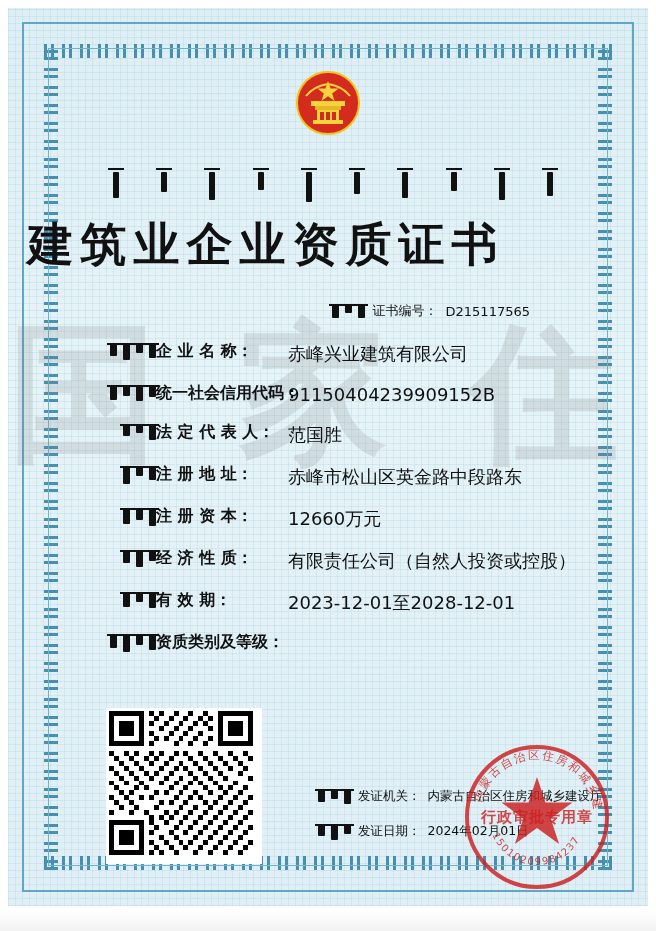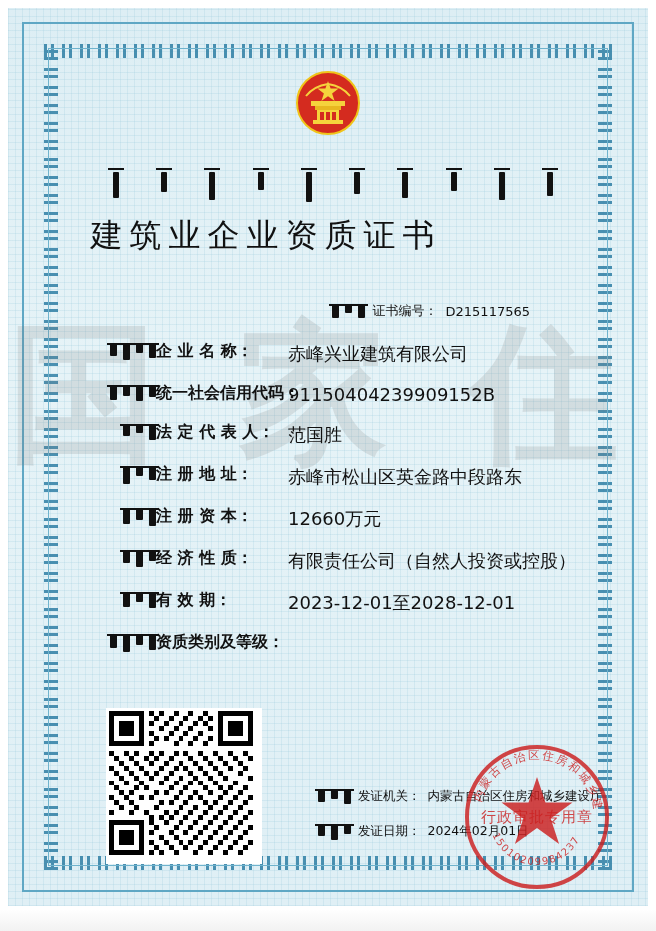--- a/index.html
+++ b/index.html
@@ -59,21 +59,21 @@
     display:inline-block;width:7px;background:#111;border-radius:1px;position:relative;
   }
   .mong span::after{content:"";position:absolute;left:-3px;width:13px;height:2px;background:#111;}
   .mong-title{position:absolute;left:100px;top:160px;width:450px;display:flex;justify-content:space-between;}
   .mong-title .g{display:flex;flex-direction:column;align-items:center;gap:2px;}
   .mg-bar{width:6px;background:#111;border-radius:1px;}
   .mg-cap{width:16px;height:2px;background:#111;}
 
   .title{
     position:absolute;left:0;top:206px;width:516px;text-align:center;
-    font-size:32px;font-weight:400;color:#111;letter-spacing:7px;
+    font-size:46px;font-weight:700;color:#111;letter-spacing:7px;
     font-family:"DejaVu Sans","Liberation Sans",sans-serif;
   }
 
   .certno{
     position:absolute;right:118px;top:294px;font-size:13px;color:#111;
     display:flex;align-items:center;gap:8px;
   }
 
   
   .fields{position:absolute;left:62px;top:333px;width:516px;}
@@ -560,20 +560,20 @@
           <circle cx="74" cy="74" r="70" fill="none" stroke="#cc1f1f" stroke-width="4"></circle>
           <path d="M74 34 l8.5 25.5 27 0 -21.8 16 8.4 25.6 -22.1 -16.1 -22.1 16.1 8.4 -25.6 -21.8 -16 27 0z" fill="#cc1f1f"></path>
           <text font-size="11.5" fill="#cc1f1f" font-family="'DejaVu Sans','Liberation Sans',sans-serif" letter-spacing="2">
             <textPath href="#arcTop" startOffset="8%">内蒙古自治区住房和城乡建设厅</textPath>
           </text>
           <text font-size="10" fill="#cc1f1f" font-family="'DejaVu Sans','Liberation Sans',sans-serif" letter-spacing="1.5">
             <textPath href="#arcBottom" startOffset="12%">15010209984237</textPath>
           </text>
         </g>
       </svg>
-      <div class="seal-text" style="display:flex;align-items:center;justify-content:center;color:#cc1f1f;font-size:15px;font-weight:400;opacity:.8;letter-spacing:1px;">
+      <div class="seal-text" style="display:flex;align-items:center;justify-content:center;color:#cc1f1f;font-size:15px;font-weight:700;opacity:.8;letter-spacing:1px;">
         <span>行政审批专用章</span>
       </div>
     </div>
 
   </div>
   <div class="bottom-shadow"></div>
 </div>
 
 </body></html>

